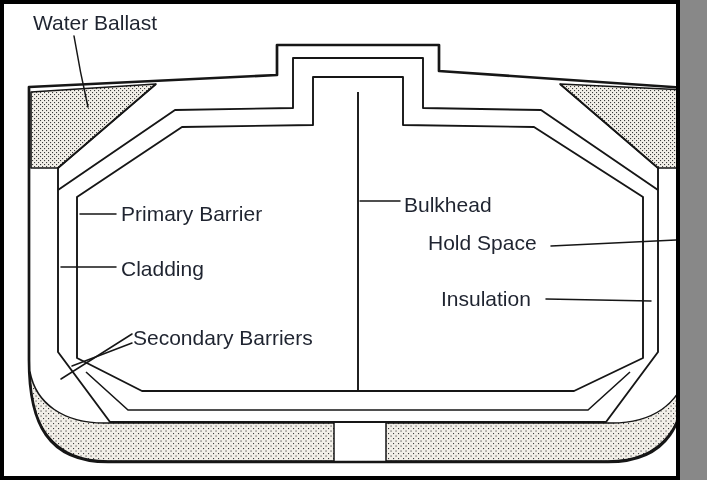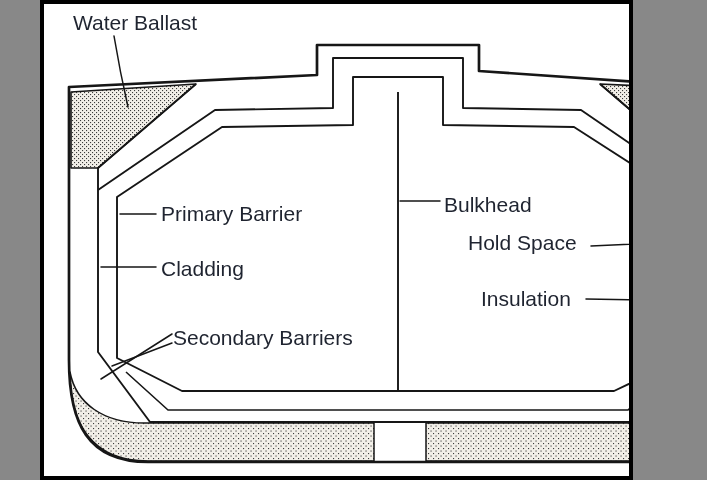--- a/index.html
+++ b/index.html
@@ -1,24 +1,23 @@
 <!DOCTYPE html>
 <html><head>
 <meta charset="utf-8">
 <style>
   html,body{margin:0;padding:0;background:#888;}
   #stage{
     position:relative;
-    width:593px;height:480px;
+    width:680px;height:480px;
     box-sizing:border-box;
     background:var(--bg,#ffffff);
     border:4px solid var(--frame,#000);
     overflow:hidden;
     font-family:"Liberation Sans",sans-serif;
-    margin-left:40px;
   }
   #diagram{position:absolute;left:-4px;top:-4px;}
   .ln{fill:none;stroke:var(--line,#161616);}
   .hull{stroke-width:2.7;stroke-linejoin:round;}
   .inner{stroke-width:1.9;stroke-linejoin:round;}
   .thin{stroke-width:1.6;stroke-linejoin:round;}
   .leader{stroke-width:1.5;fill:none;stroke:var(--line,#161616);stroke-linecap:round;}
   .hatch{fill:url(#stippleDense);stroke:var(--line,#161616);stroke-width:1.6;stroke-linejoin:round;}
   .hatchB{fill:url(#stippleSparse);stroke:var(--line,#161616);stroke-width:1.5;stroke-linejoin:round;}
   .lbl{font-size:21px;fill:var(--text,#1f2430);}

